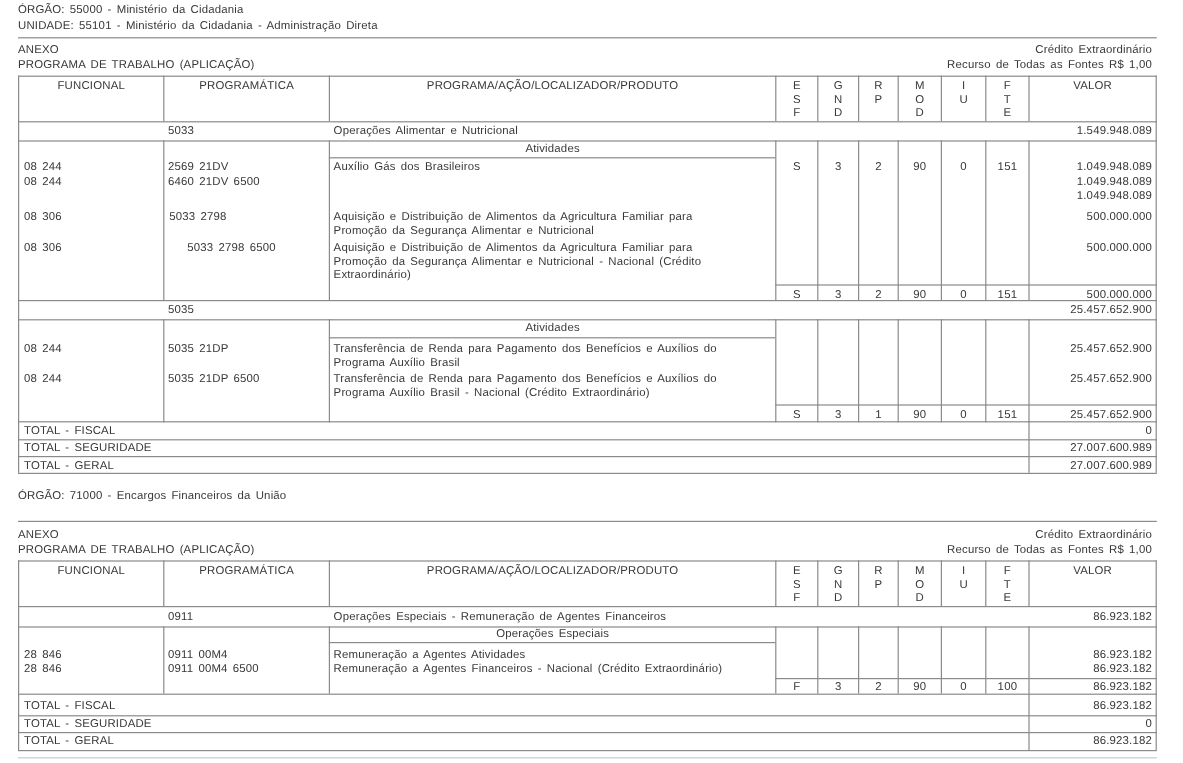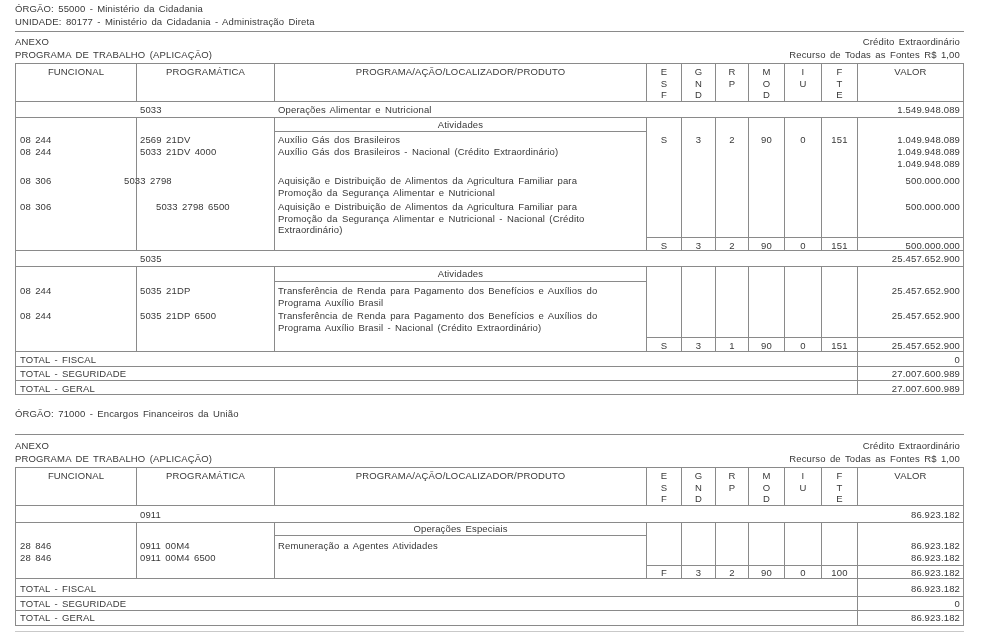--- a/index.html
+++ b/index.html
@@ -17,21 +17,21 @@
   .hl { position:absolute; height:1px; background:#8a8a8a; }
   .vl { position:absolute; width:1px; background:#8a8a8a; }
   .faint { background:#c9c9c9; }
 </style>
 </head>
 <body>
 
 <div class="page">
 
   <div class="t" style="left:15px;top:3px">ÓRGÃO: 55000 - Ministério da Cidadania</div>
-  <div class="t" style="left:15px;top:16px">UNIDADE: 80177 - Ministério da Cidadania - Administração Direta</div>
+  <div class="t" style="left:15px;top:16px">UNIDADE: 55101 - Ministério da Cidadania - Administração Direta</div>
   <div class="hl" style="left:15px;top:31px;width:949px"></div>
   <div class="t" style="left:15px;top:36px">ANEXO</div>
   <div class="t rt" style="left:657px;top:36px;width:303px">Crédito Extraordinário</div>
   <div class="t" style="left:15px;top:49px">PROGRAMA DE TRABALHO (APLICAÇÃO)</div>
   <div class="t rt" style="left:657px;top:49px;width:303px">Recurso de Todas as Fontes R$ 1,00</div>
 
   <div class="hl" style="left:15px;top:63px;width:949px"></div>
   <div class="hl" style="left:15px;top:101px;width:949px"></div>
   <div class="vl" style="left:15px;top:63px;height:331px"></div>
   <div class="vl" style="left:963px;top:63px;height:331px"></div>
@@ -88,28 +88,27 @@
   <div class="t" style="left:278px;top:134px">Auxílio Gás dos Brasileiros</div>
   <div class="t ct" style="left:647px;top:134px;width:34px">S</div>
   <div class="t ct" style="left:682px;top:134px;width:33px">3</div>
   <div class="t ct" style="left:716px;top:134px;width:32px">2</div>
   <div class="t ct" style="left:749px;top:134px;width:35px">90</div>
   <div class="t ct" style="left:785px;top:134px;width:36px">0</div>
   <div class="t ct" style="left:822px;top:134px;width:35px">151</div>
   <div class="t rt" style="left:858px;top:134px;width:102px">1.049.948.089</div>
 
   <div class="t" style="left:20px;top:146px">08 244</div>
-  <div class="t" style="left:140px;top:146px">5033 21DV 4000</div>
-  <div class="t" style="left:278px;top:146px">Auxílio Gás dos Brasileiros - Nacional (Crédito Extraordinário)</div>
+  <div class="t" style="left:140px;top:146px">6460 21DV 6500</div>
   <div class="t rt" style="left:858px;top:146px;width:102px">1.049.948.089</div>
 
   <div class="t rt" style="left:858px;top:158px;width:102px">1.049.948.089</div>
 
   <div class="t" style="left:20px;top:175px">08 306</div>
-  <div class="t" style="left:124px;top:175px">5033 2798</div>
+  <div class="t" style="left:141px;top:175px">5033 2798</div>
   <div class="t" style="left:278px;top:175px">Aquisição e Distribuição de Alimentos da Agricultura Familiar para
 Promoção da Segurança Alimentar e Nutricional</div>
   <div class="t rt" style="left:858px;top:175px;width:102px">500.000.000</div>
 
   <div class="t" style="left:20px;top:201px">08 306</div>
   <div class="t" style="left:156px;top:201px">5033 2798 6500</div>
   <div class="t" style="left:278px;top:201px">Aquisição e Distribuição de Alimentos da Agricultura Familiar para
 Promoção da Segurança Alimentar e Nutricional - Nacional (Crédito
 Extraordinário)</div>
   <div class="t rt" style="left:858px;top:201px;width:102px">500.000.000</div>
@@ -209,20 +208,21 @@
 O
 D</div>
   <div class="t ct" style="left:785px;top:470px;width:36px">I
 U</div>
   <div class="t ct" style="left:822px;top:470px;width:35px">F
 T
 E</div>
   <div class="t ct" style="left:858px;top:470px;width:105px">VALOR</div>
 
   <div class="t" style="left:140px;top:509px">0911</div>
+  <div class="t" style="left:278px;top:509px">Operações Especiais - Remuneração de Agentes Financeiros</div>
   <div class="t rt" style="left:858px;top:509px;width:102px">86.923.182</div>
   <div class="hl" style="left:15px;top:522px;width:949px"></div>
 
   <div class="vl" style="left:136px;top:522px;height:56px"></div>
   <div class="vl" style="left:274px;top:522px;height:56px"></div>
   <div class="vl" style="left:646px;top:522px;height:56px"></div>
   <div class="vl" style="left:681px;top:522px;height:56px"></div>
   <div class="vl" style="left:715px;top:522px;height:56px"></div>
   <div class="vl" style="left:748px;top:522px;height:56px"></div>
   <div class="vl" style="left:784px;top:522px;height:56px"></div>
@@ -232,20 +232,21 @@
   <div class="t ct" style="left:275px;top:523px;width:371px">Operações Especiais</div>
   <div class="hl" style="left:274px;top:535px;width:372px"></div>
 
   <div class="t" style="left:20px;top:540px">28 846</div>
   <div class="t" style="left:140px;top:540px">0911 00M4</div>
   <div class="t" style="left:278px;top:540px">Remuneração a Agentes Atividades</div>
   <div class="t rt" style="left:858px;top:540px;width:102px">86.923.182</div>
 
   <div class="t" style="left:20px;top:552px">28 846</div>
   <div class="t" style="left:140px;top:552px">0911 00M4 6500</div>
+  <div class="t" style="left:278px;top:552px">Remuneração a Agentes Financeiros - Nacional (Crédito Extraordinário)</div>
   <div class="t rt" style="left:858px;top:552px;width:102px">86.923.182</div>
 
   <div class="hl" style="left:646px;top:565px;width:318px"></div>
   <div class="t ct" style="left:647px;top:567px;width:34px">F</div>
   <div class="t ct" style="left:682px;top:567px;width:33px">3</div>
   <div class="t ct" style="left:716px;top:567px;width:32px">2</div>
   <div class="t ct" style="left:749px;top:567px;width:35px">90</div>
   <div class="t ct" style="left:785px;top:567px;width:36px">0</div>
   <div class="t ct" style="left:822px;top:567px;width:35px">100</div>
   <div class="t rt" style="left:858px;top:567px;width:102px">86.923.182</div>

